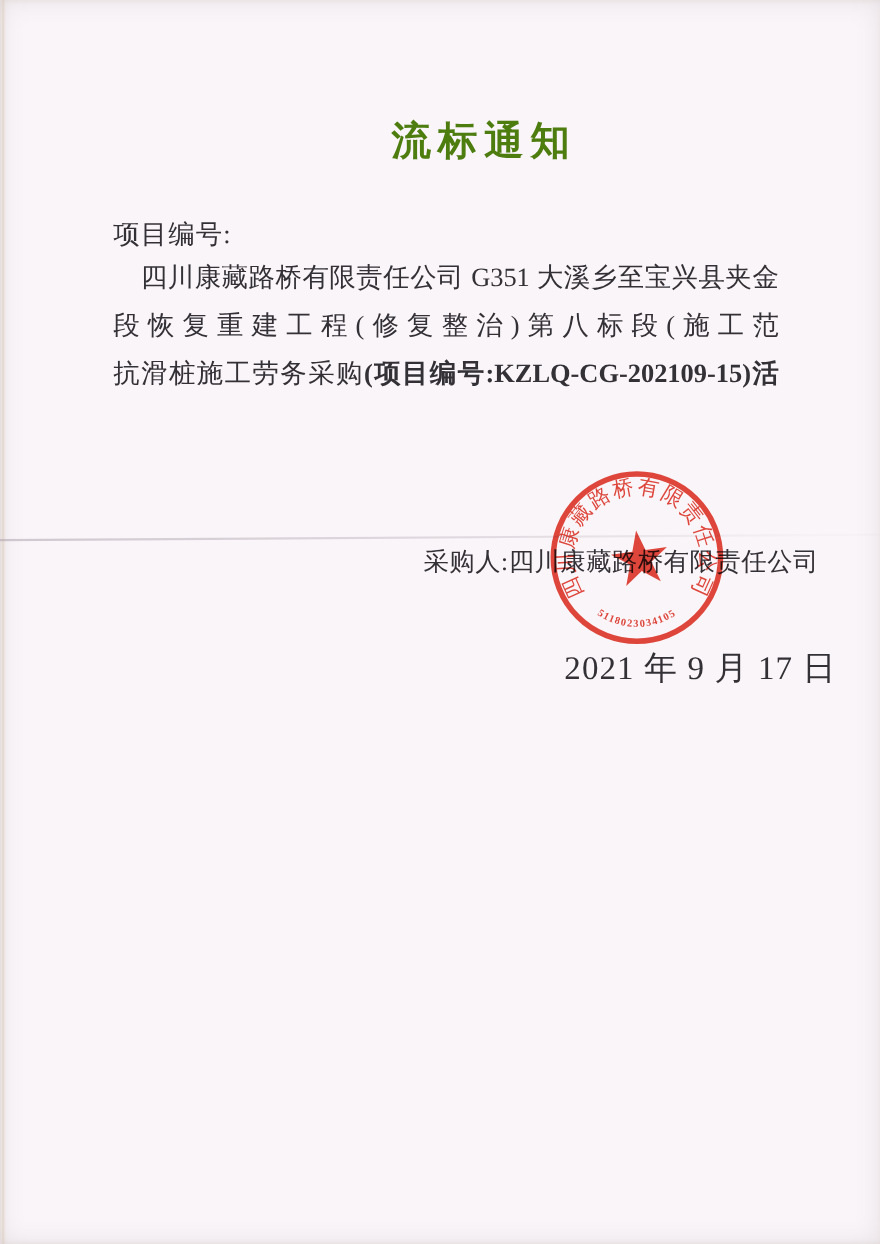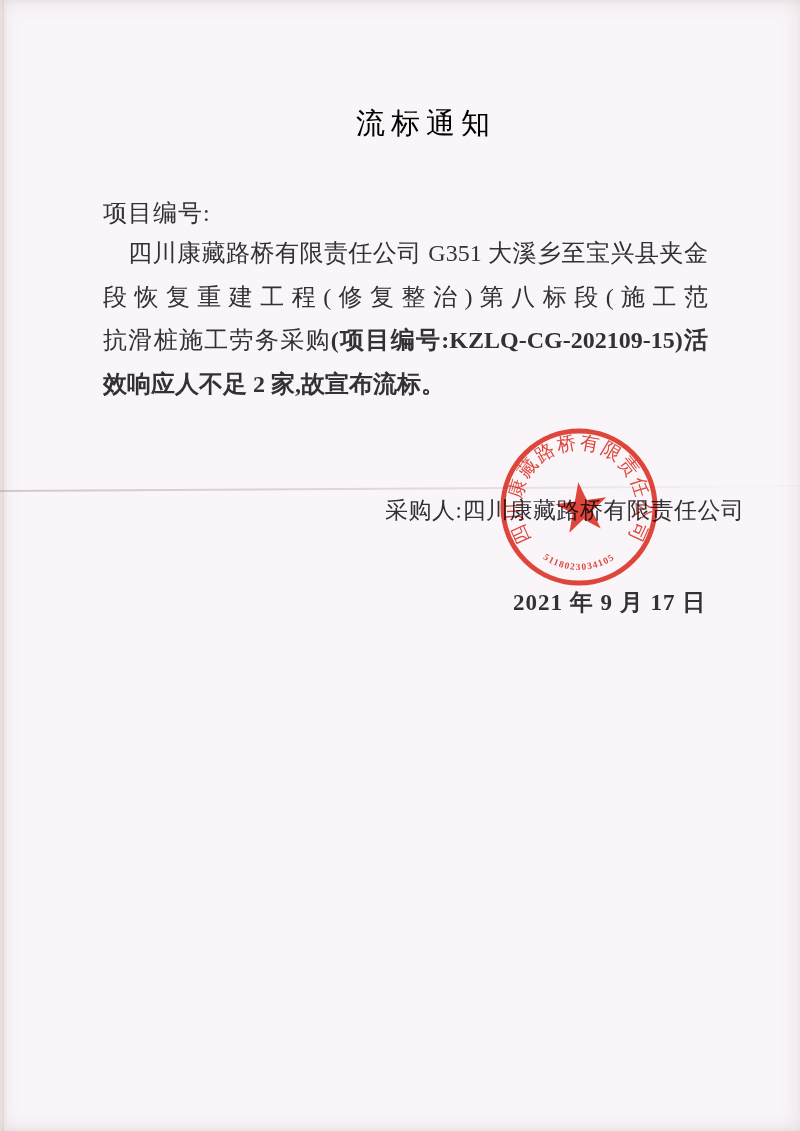--- a/index.html
+++ b/index.html
@@ -18,22 +18,22 @@
     background:rgba(205,185,150,0.22);
   }
   .crease{
     position:absolute;left:0;top:490px;width:100%;height:2px;
     background:linear-gradient(90deg, rgba(168,155,168,0.5), rgba(168,155,168,0.30) 55%, rgba(168,155,168,0.04) 92%);
     transform:rotate(-0.35deg);transform-origin:left center;
     pointer-events:none;
   }
   .title{
     position:absolute;left:356px;top:104px;margin:0;
-    font-size:29px;font-weight:400;letter-spacing:6px;
-    color:#000000;white-space:nowrap;
+    font-size:36px;font-weight:700;letter-spacing:6px;
+    color:#4d7c0f;white-space:nowrap;
   }
   .salutation{
     position:absolute;left:103px;top:197px;
     font-size:24px;letter-spacing:1px;white-space:nowrap;
   }
   .para{
     position:absolute;left:103px;top:232px;width:605px;
     font-size:24px;
   }
   .para .line{
@@ -43,21 +43,21 @@
   }
   .para .line.indent{padding-left:25px;}
   .para .line.last{text-align-last:left;text-align:left;}
   .bold{font-weight:700;}
   .purchaser{
     position:absolute;left:385px;top:495px;
     font-size:23px;white-space:nowrap;letter-spacing:0.5px;
   }
   .date{
     position:absolute;left:513px;top:587px;
-    font-size:23px;white-space:nowrap;letter-spacing:1px;font-weight:bold;
+    font-size:30px;white-space:nowrap;letter-spacing:1px;
   }
   .stamp{
     position:absolute;left:495px;top:423px;width:168px;height:168px;
     mix-blend-mode:multiply;opacity:0.92;
     pointer-events:none;
   }
   .stamp text{font-family:"Liberation Serif","DejaVu Serif",serif;}
 </style>
 </head>
 <body>
@@ -73,23 +73,20 @@
   <div class="para">
     <div class="line indent">
       <span>四川康藏路桥有限责任公司 G351 大溪乡至宝兴县夹金山垭口</span>
     </div>
     <div class="line">
       <span>段恢复重建工程(修复整治)第八标段(施工范围:K3095+525-608)</span>
     </div>
     <div class="line">
       <span>抗滑桩施工劳务采购</span><span class="bold">(项目编号:KZLQ-CG-202109-15)活动,因有</span>
     </div>
-    <div class="line last bold">
-      <span>效响应人不足 2 家,故宣布流标。</span>
-    </div>
   </div>
 
   <div class="purchaser">采购人:四川康藏路桥有限责任公司</div>
 
   <div class="date">2021 年 9 月 17 日</div>
 
   <svg class="stamp" viewBox="0 0 168 168" xmlns="http://www.w3.org/2000/svg">
     <defs>
       <path id="arcName" d="M 36.5 117.3 A 58 58 0 1 1 131.5 117.3" fill="none"></path>
       <path id="arcNum" d="M 39.5 128.5 A 63 63 0 0 0 128.5 128.5" fill="none"></path>

